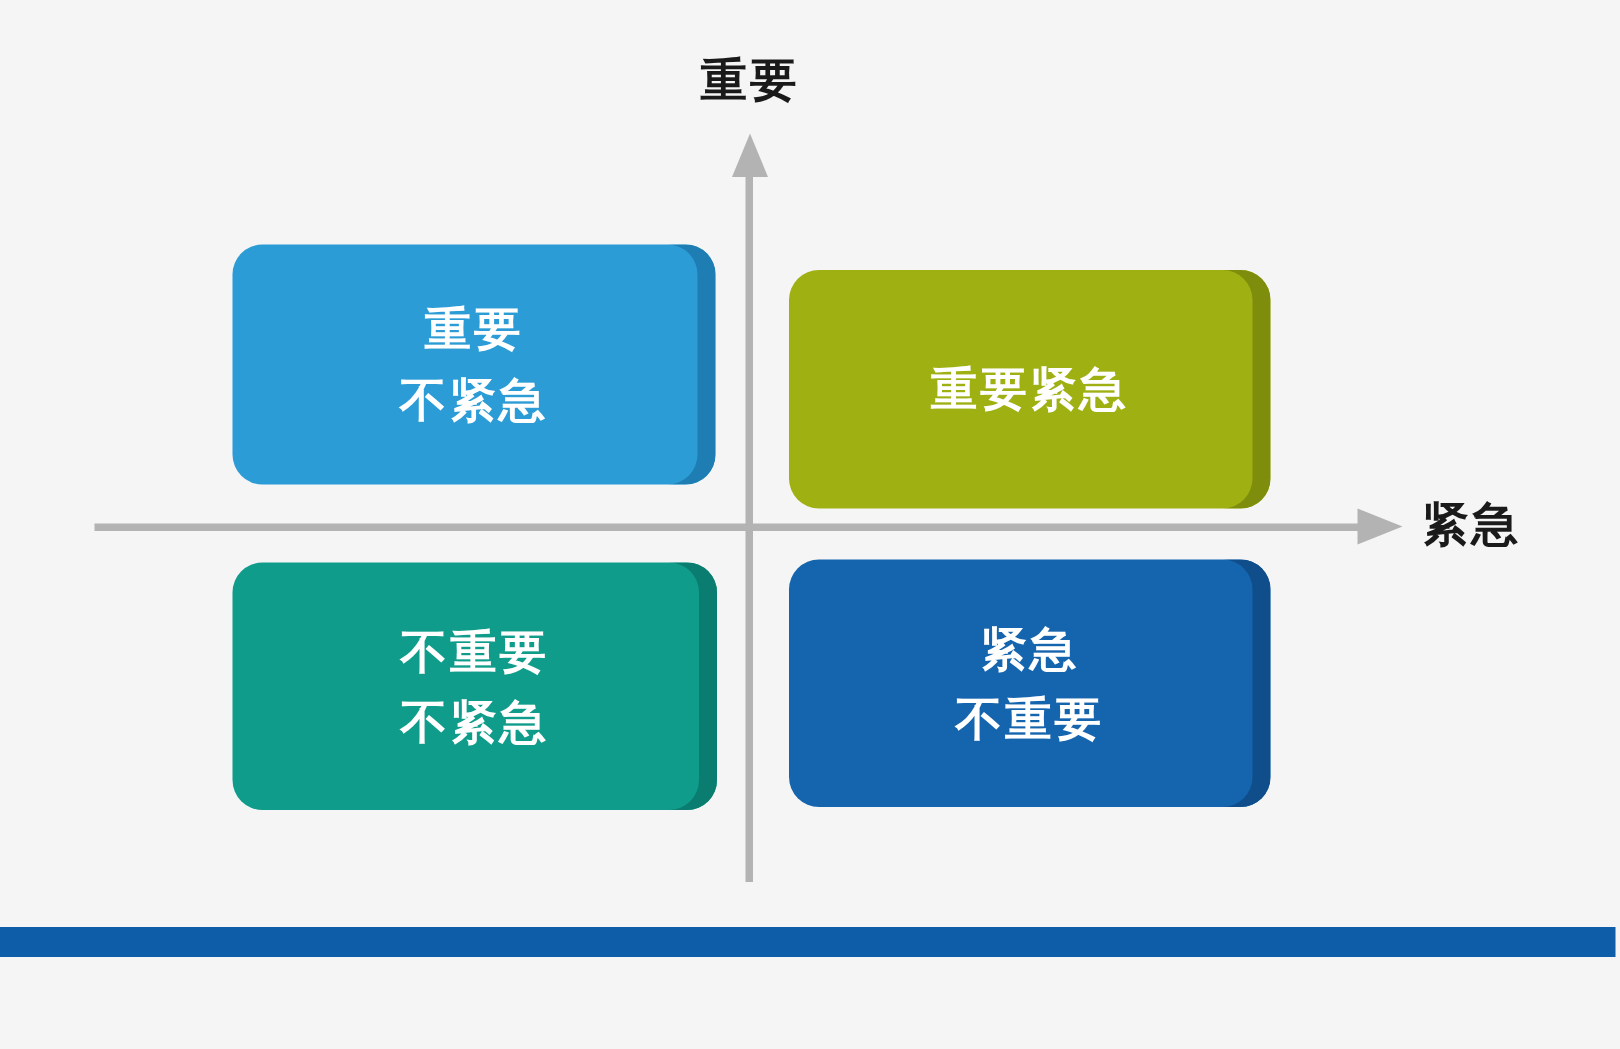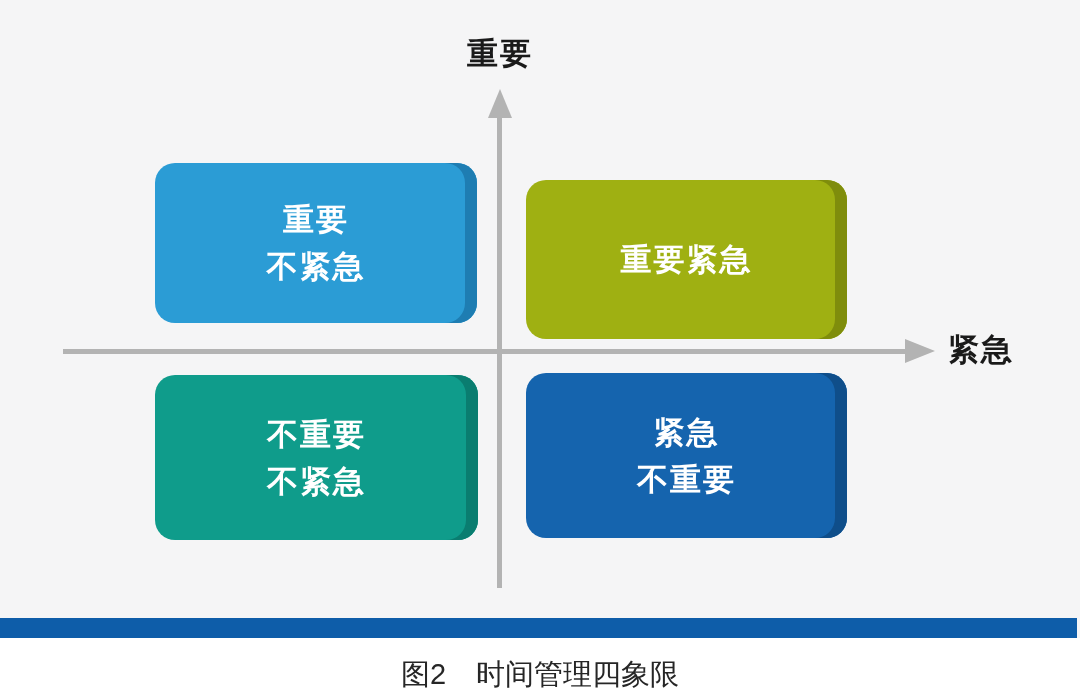--- a/index.html
+++ b/index.html
@@ -144,19 +144,14 @@
     <span>不重要</span>
     <span>不紧急</span>
   </div>
 
   <div class="qbox br" style="--fill: #1564AE; --bevel: #0F4E8A;">
     <span>紧急</span>
     <span>不重要</span>
   </div>
 
   <div class="divider-bar"></div>
-  <div class="footer">
-    <div class="caption">
-      <span class="fig-no">图2</span><span>时间管理四象限</span>
-    </div>
-  </div>
 
 </div>
 
 </body></html>

